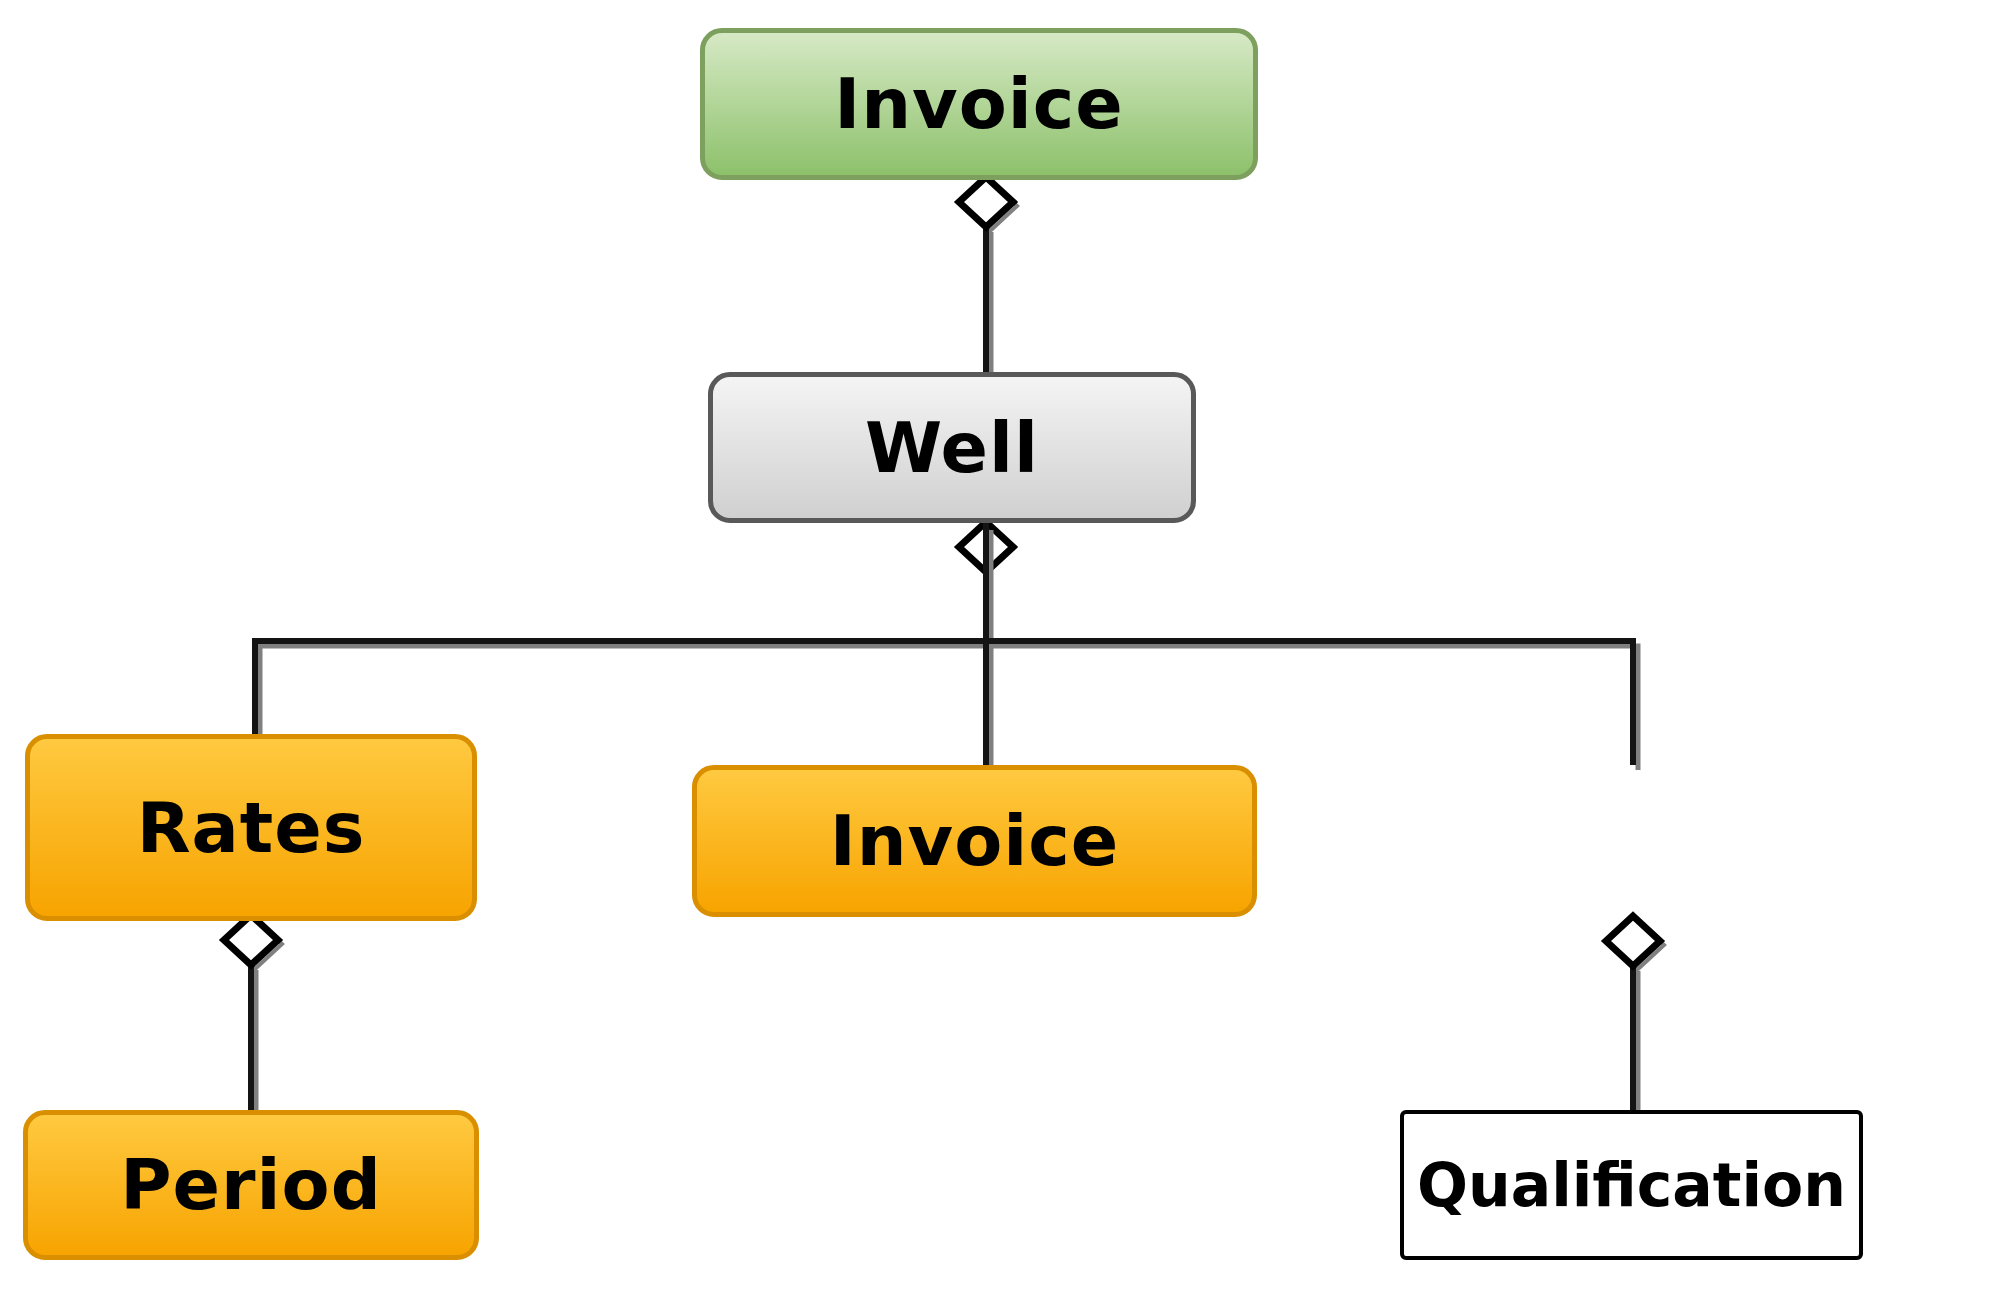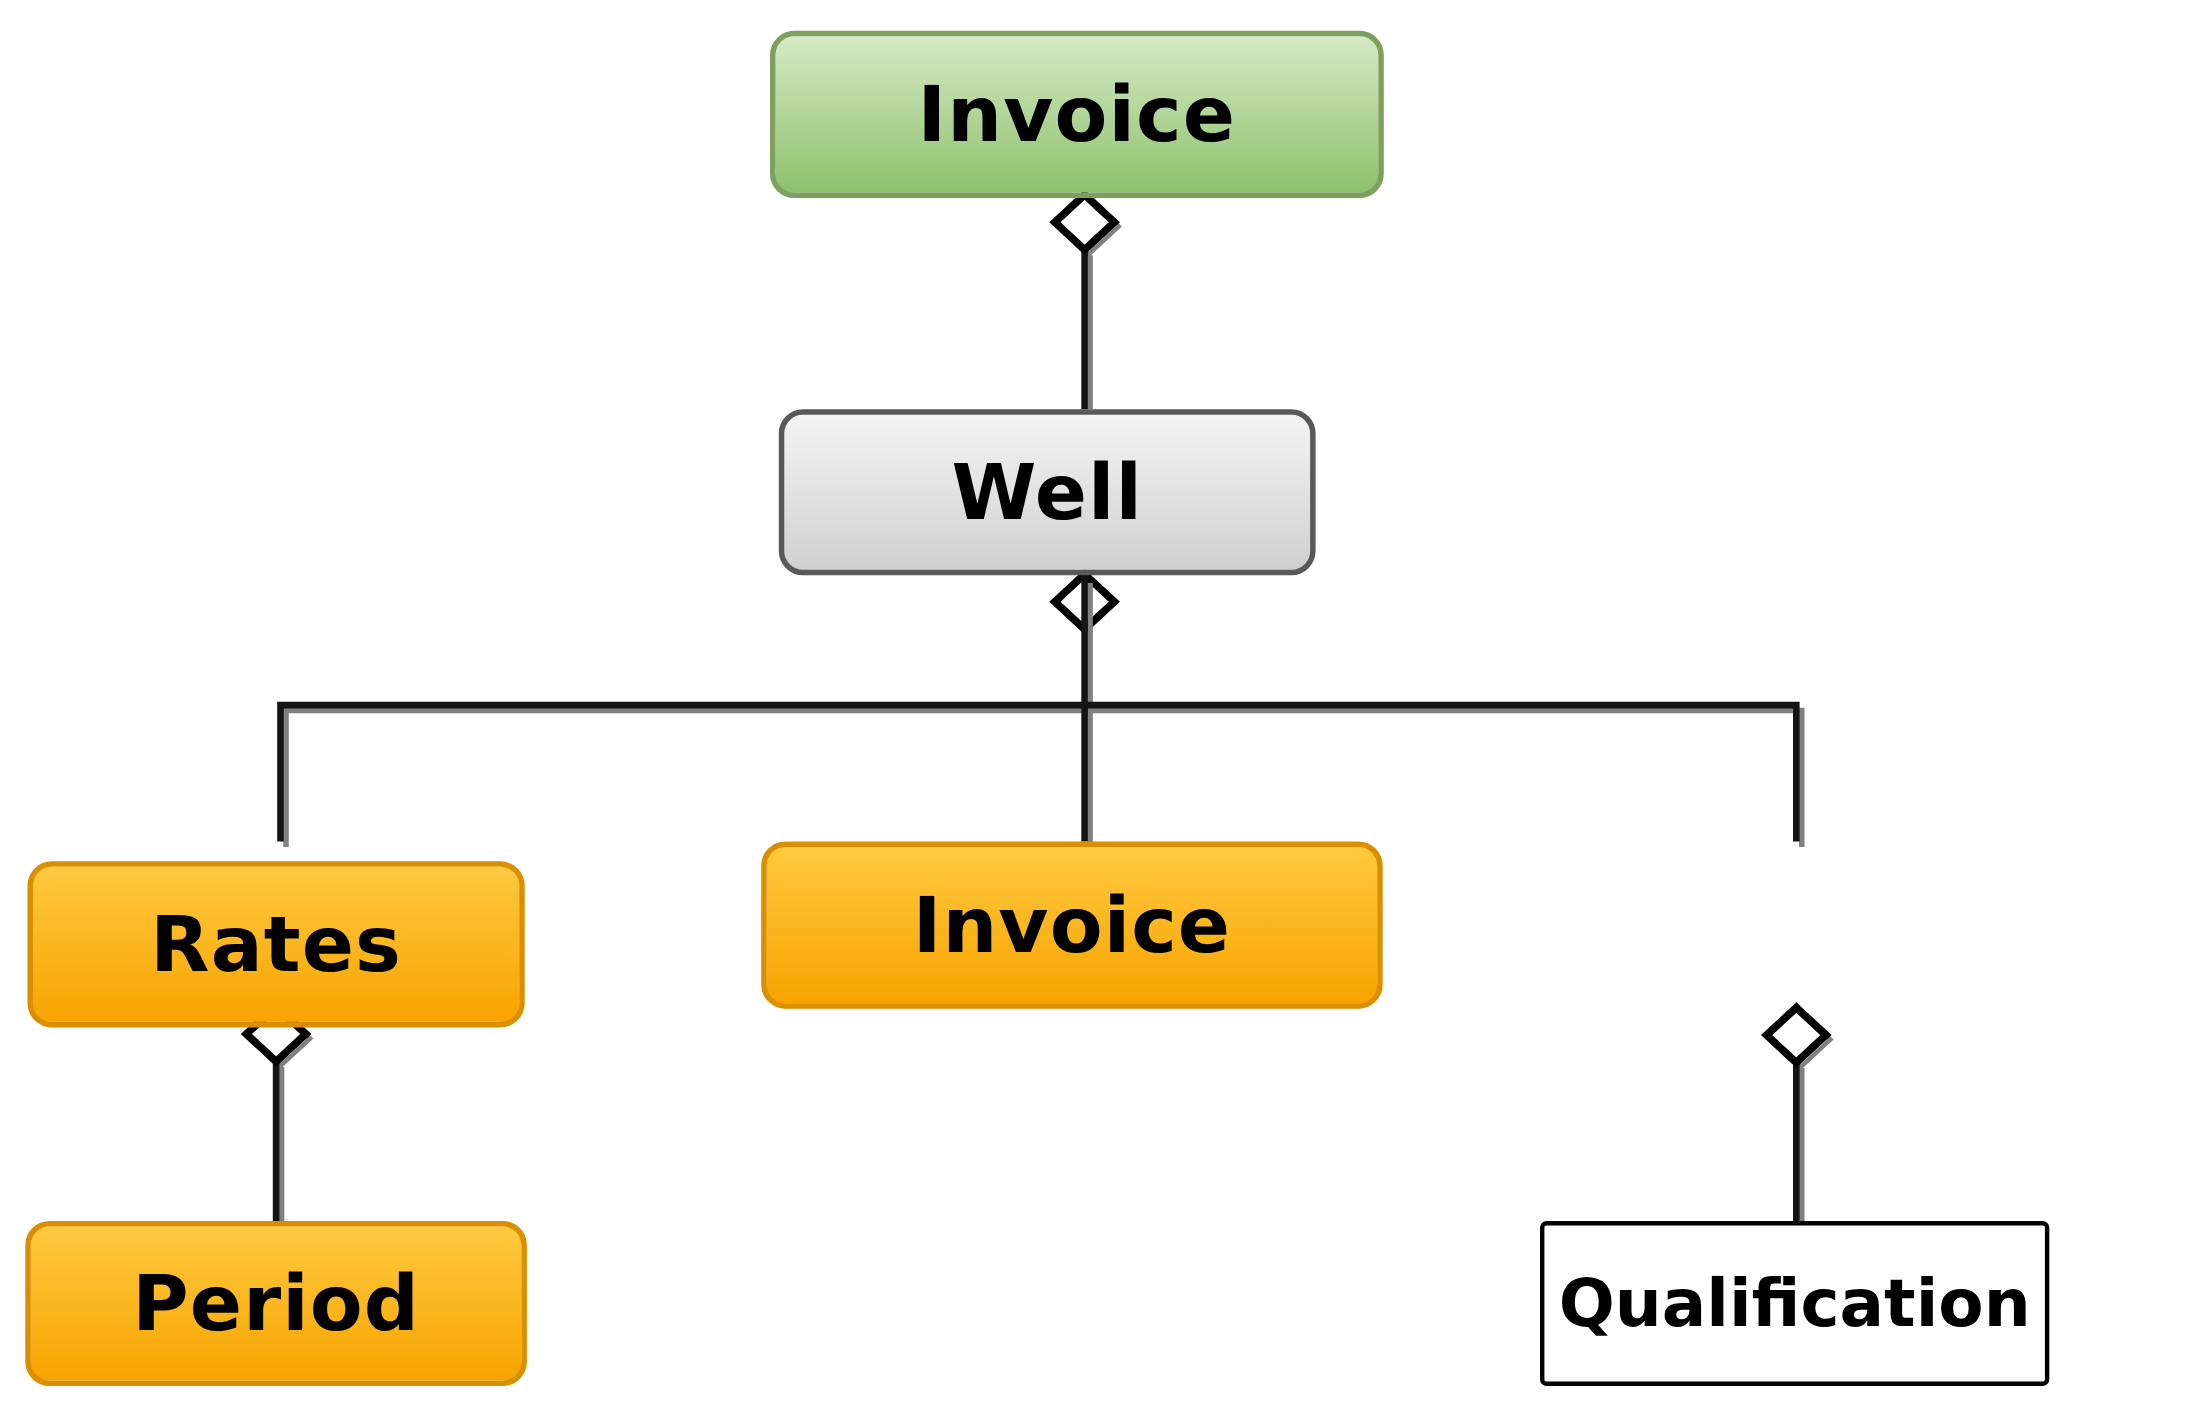--- a/index.html
+++ b/index.html
@@ -23,21 +23,21 @@
     border:5px solid #000;
     border-radius:22px;
     box-sizing:border-box;
     font-weight:bold;
     font-size:70px;
     letter-spacing:1px;
     color:#000;
   }
   .node-sector       {left:700px; top:28px;   width:558px; height:152px;}
   .node-well         {left:708px; top:372px;  width:488px; height:151px;}
-  .node-rates        {left:25px;  top:783px;  width:452px; height:151px;}
+  .node-rates        {left:25px;  top:734px;  width:452px; height:187px;}
   .node-invoice      {left:692px; top:765px;  width:565px; height:152px;}
   .node-pumping      {left:1400px;top:765px;  width:467px; height:153px;}
   .node-period       {left:23px;  top:1110px; width:456px; height:150px;}
   .node-qualification{left:1400px;top:1110px; width:463px; height:150px;
                       font-size:60px;letter-spacing:0;border-width:4px;border-radius:6px;}
   .node-label{pointer-events:none;}
 </style>
 </head>
 <body>
 

